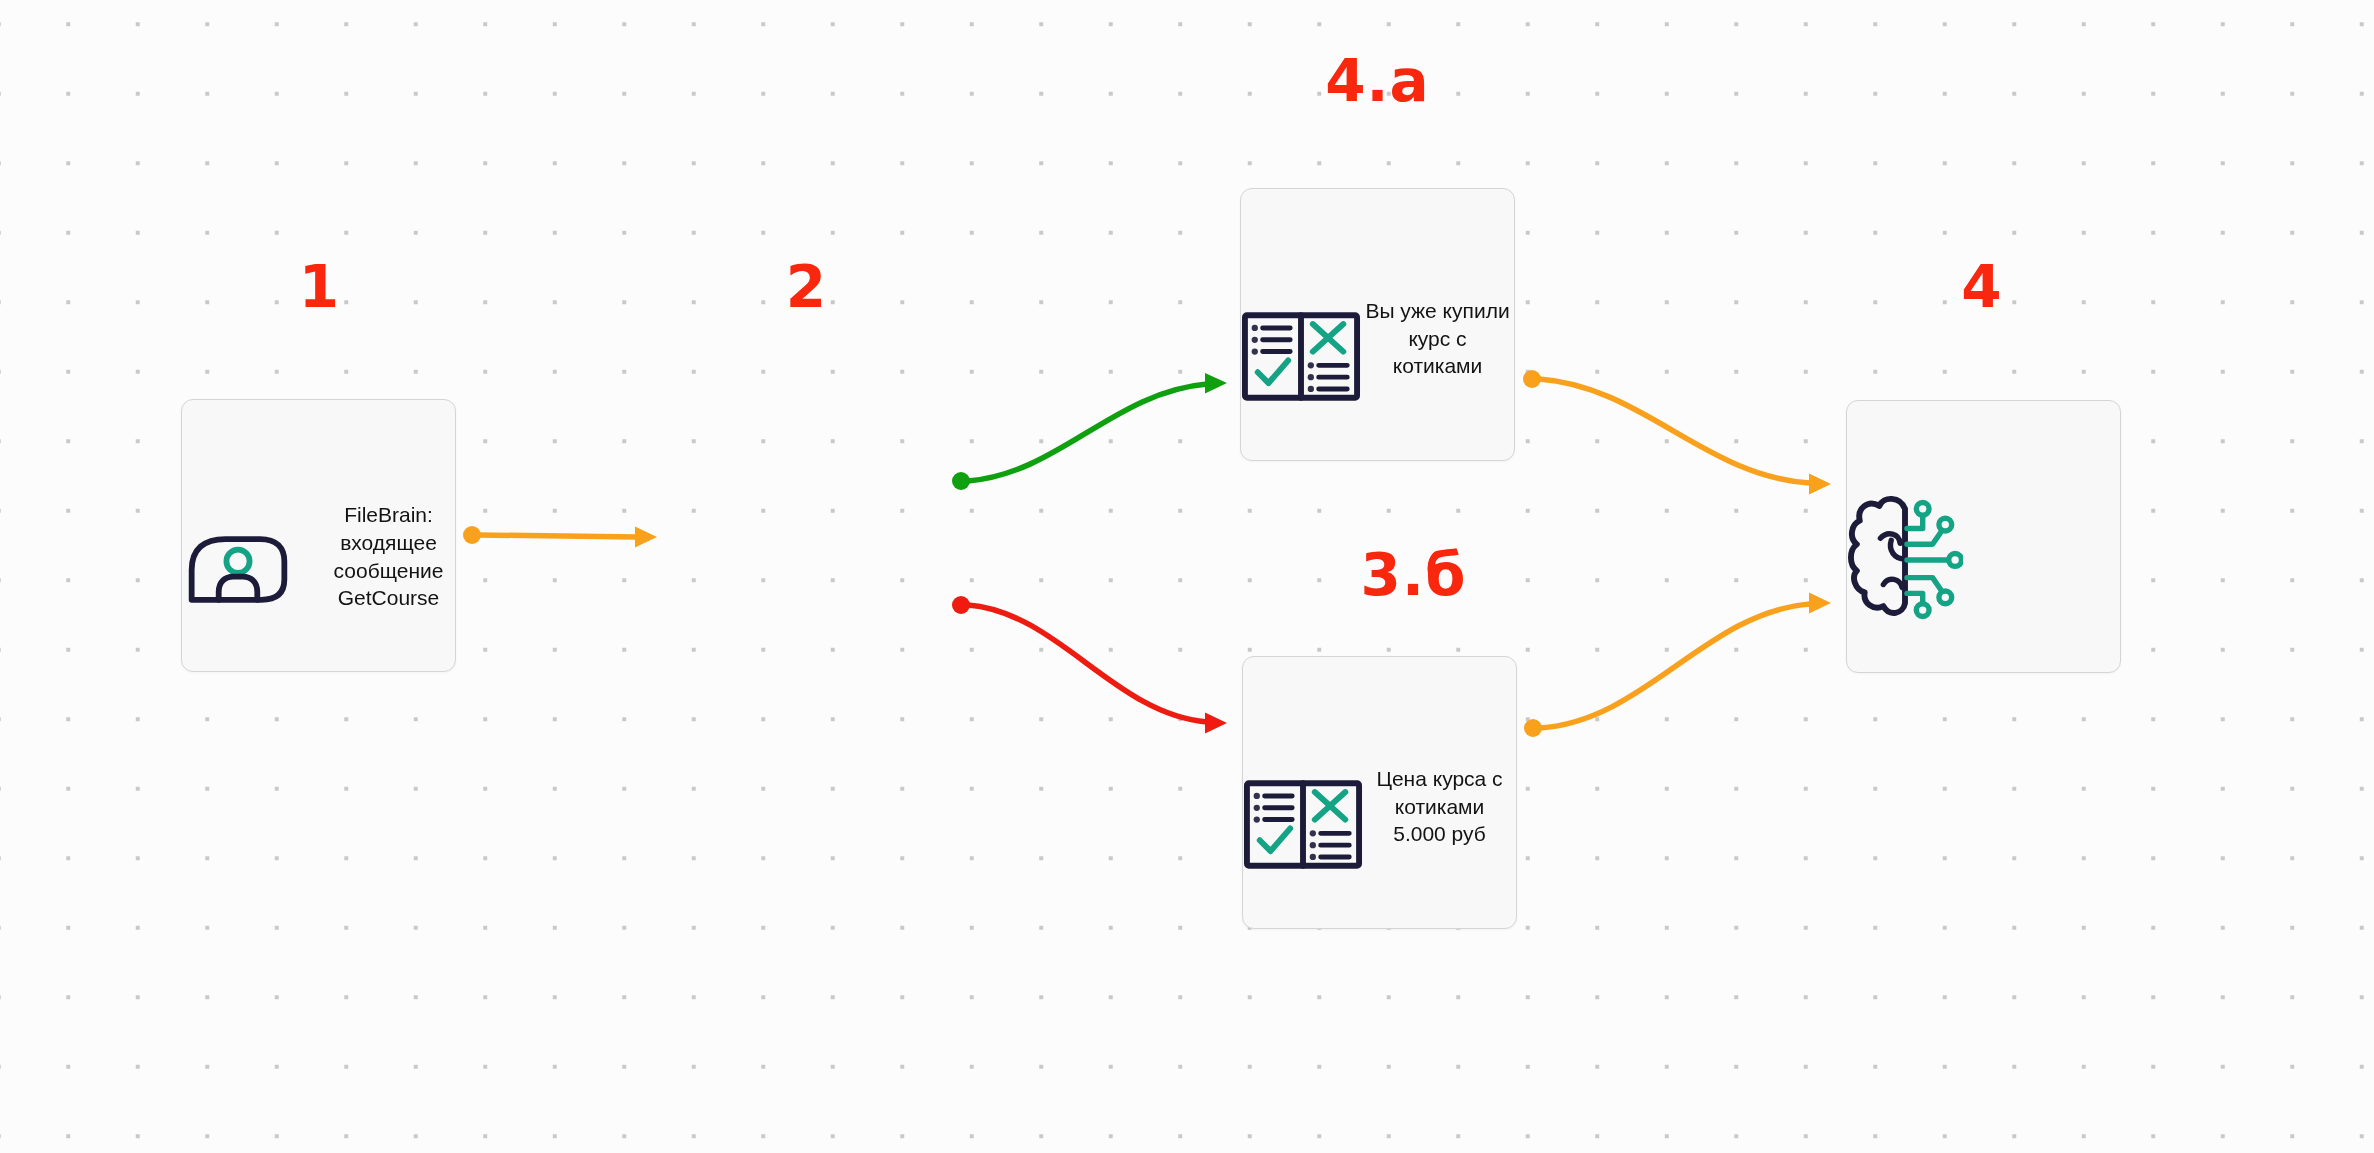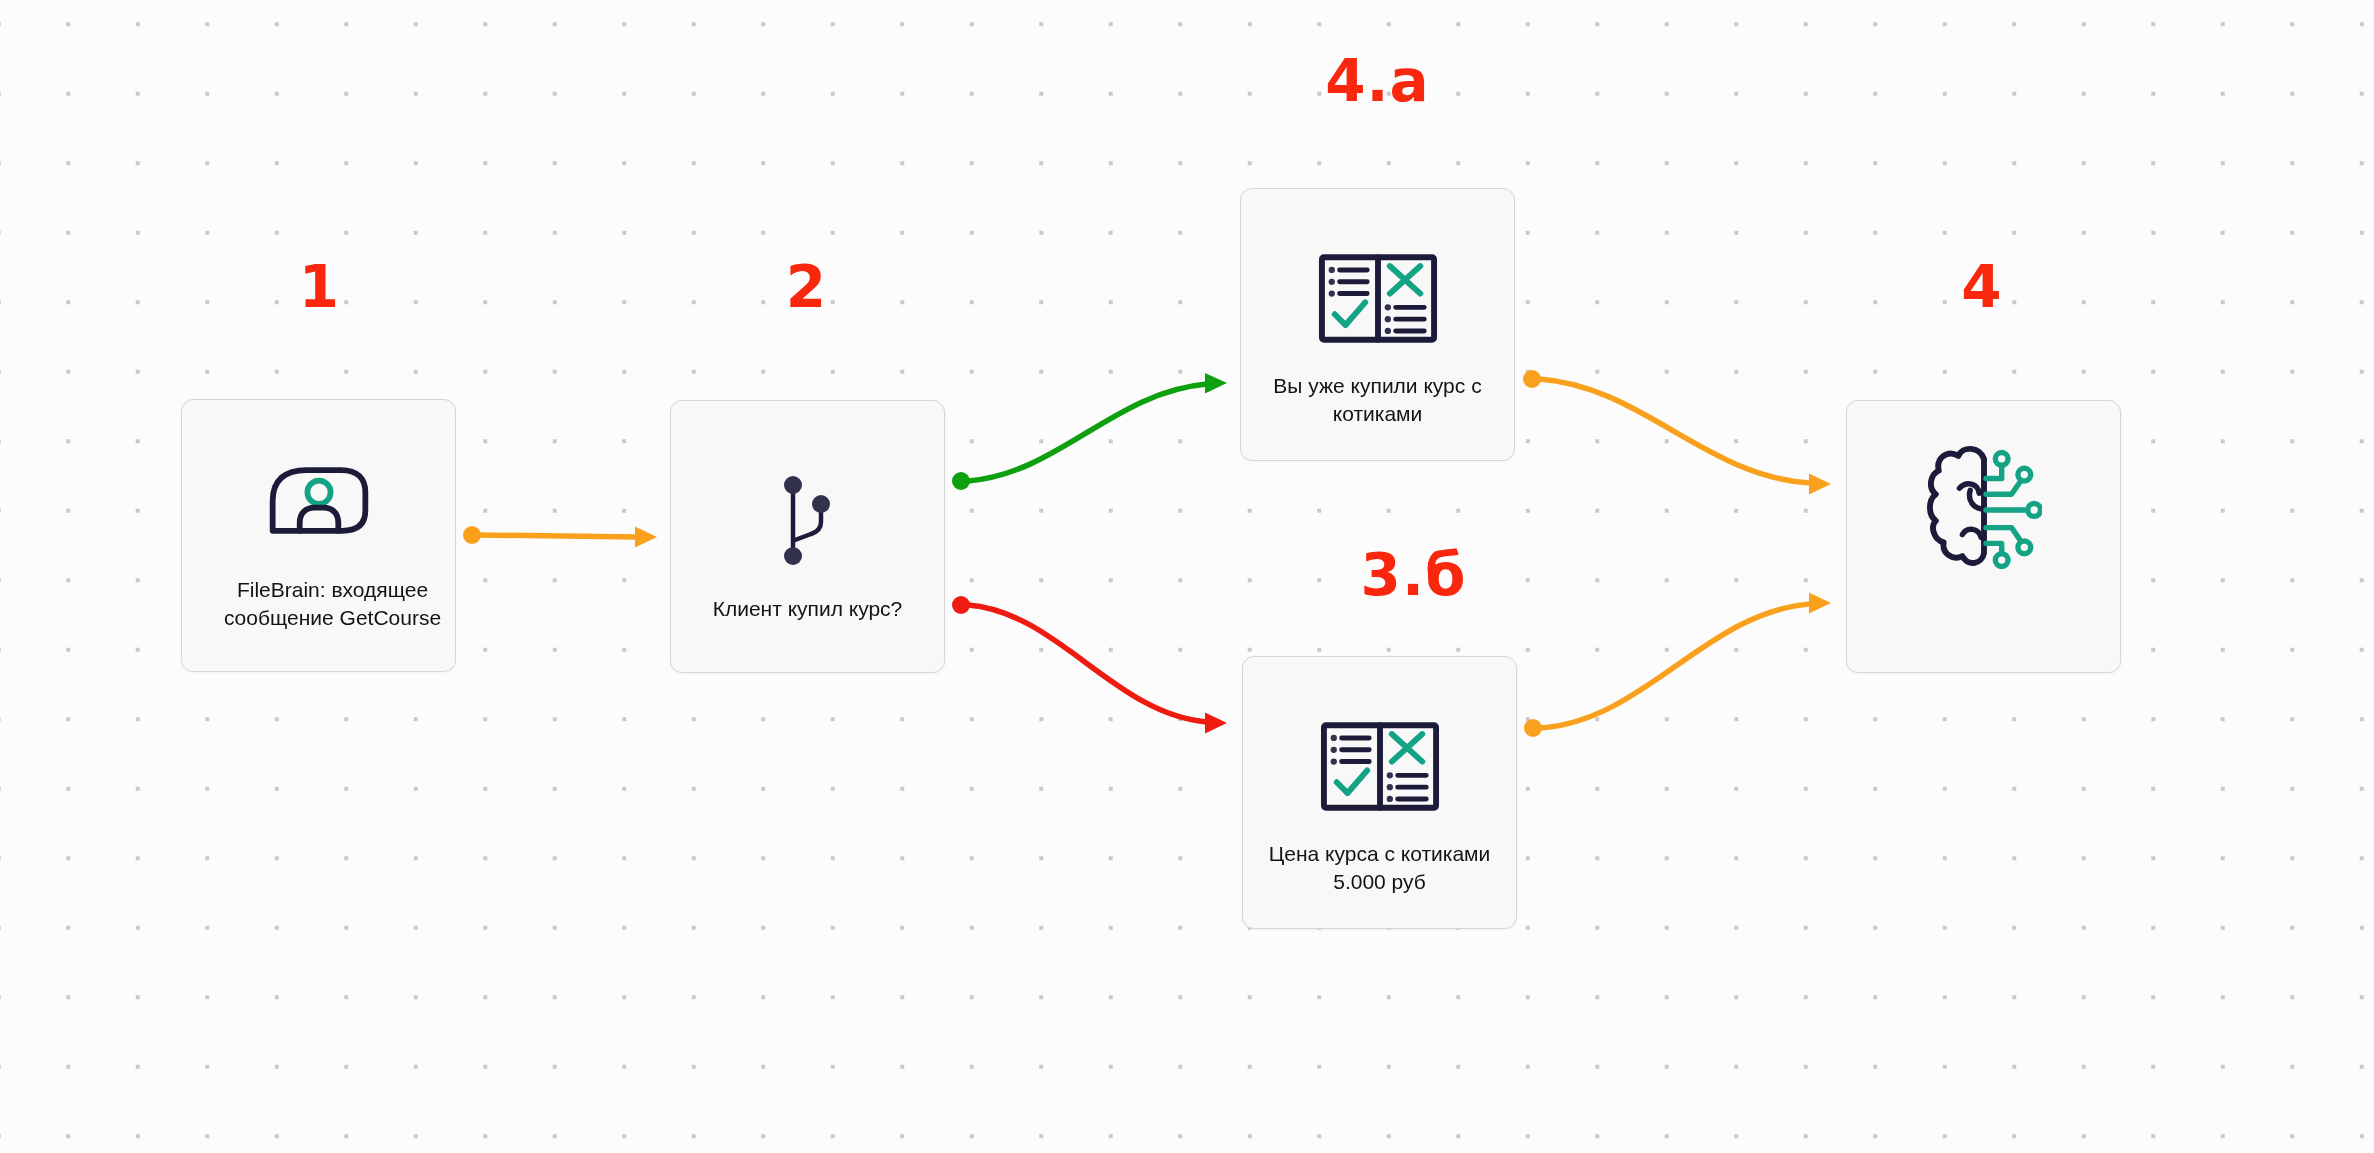--- a/index.html
+++ b/index.html
@@ -13,21 +13,21 @@
     background-image:radial-gradient(circle,#c9c9c9 2.2px,transparent 2.4px);
     background-size:69.5px 69.5px;
     background-position:33.5px -10.5px;
   }
   .edges{position:absolute;left:0;top:0;width:2374px;height:1153px;}
   .edges path.conn{fill:none;stroke-width:5.5;stroke-linecap:round;}
   .node{
     position:absolute;width:275px;height:273px;
     background:#f8f8f8;border:1.5px solid #d5d5d5;border-radius:12px;
     box-sizing:border-box;
-    display:flex;flex-direction:column;align-items:center;
+    display:flex;flex-direction:row;align-items:center;
     box-shadow:0 1px 3px rgba(0,0,0,0.04);
   }
   .node-label{
     text-align:center;white-space:pre-line;
     font-size:21px;line-height:1.32;color:#131313;
     max-width:248px;
   }
   .icon-wrap{display:flex;align-items:center;justify-content:center;}
   .n1 .icon-wrap{margin-top:64px;} .n1 .node-label{margin-top:42px;margin-left:28px;}
   .n2 .icon-wrap{margin-top:72px;} .n2 .node-label{margin-top:28px;}
@@ -93,32 +93,20 @@
       <svg width="112" height="70" viewBox="0 0 116 72">
         <path class="st-navy" stroke-width="6" d="M10 69 L10 38 C10 16 23 6 45 6 L81 6 C98 6 106 15 106 29 L106 48 C106 62 98 69 82 69 Z"></path>
         <circle class="st-teal" stroke-width="6" cx="58" cy="29" r="12"></circle>
         <path class="st-navy" stroke-width="6" d="M38 69 L38 61 C38 50 45 45 53 45 L63 45 C71 45 78 50 78 61 L78 69"></path>
       </svg>
     </div>
     <div class="node-label">FileBrain: входящее
 сообщение GetCourse</div>
   </div>
 
-  <div class="node n2" style="left:670px;top:400px">
-    <div class="icon-wrap">
-      <svg width="52" height="94" viewBox="0 0 52 94">
-        <path class="st-navy" stroke-width="4.5" stroke="#32324e" d="M11 20 L11 74"></path>
-        <path class="st-navy" stroke-width="4.5" stroke="#32324e" d="M39 40 L39 49 C39 56 35 59 29 61 L13 67"></path>
-        <circle class="fl-navy" cx="11" cy="12" r="9"></circle>
-        <circle class="fl-navy" cx="39" cy="31" r="9"></circle>
-        <circle class="fl-navy" cx="11" cy="83" r="9"></circle>
-      </svg>
-    </div>
-    <div class="node-label">Клиент купил курс?</div>
-  </div>
 
   <div class="node n3" style="left:1240px;top:188px">
     <div class="icon-wrap">
       <svg width="120" height="91" viewBox="0 0 122 92">
         <rect class="st-navy" stroke-width="6" x="4" y="4" width="114" height="84" rx="2"></rect>
         <path class="st-navy" stroke-width="6" d="M61 4 L61 88"></path>
         <circle class="fl-navy" fill="#1c1c3a" cx="14" cy="17" r="3.2"></circle>
         <circle class="fl-navy" fill="#1c1c3a" cx="14" cy="29" r="3.2"></circle>
         <circle class="fl-navy" fill="#1c1c3a" cx="14" cy="41" r="3.2"></circle>
         <path class="st-navy" stroke-width="5" d="M22 17 L50 17 M22 29 L50 29 M22 41 L50 41"></path>

